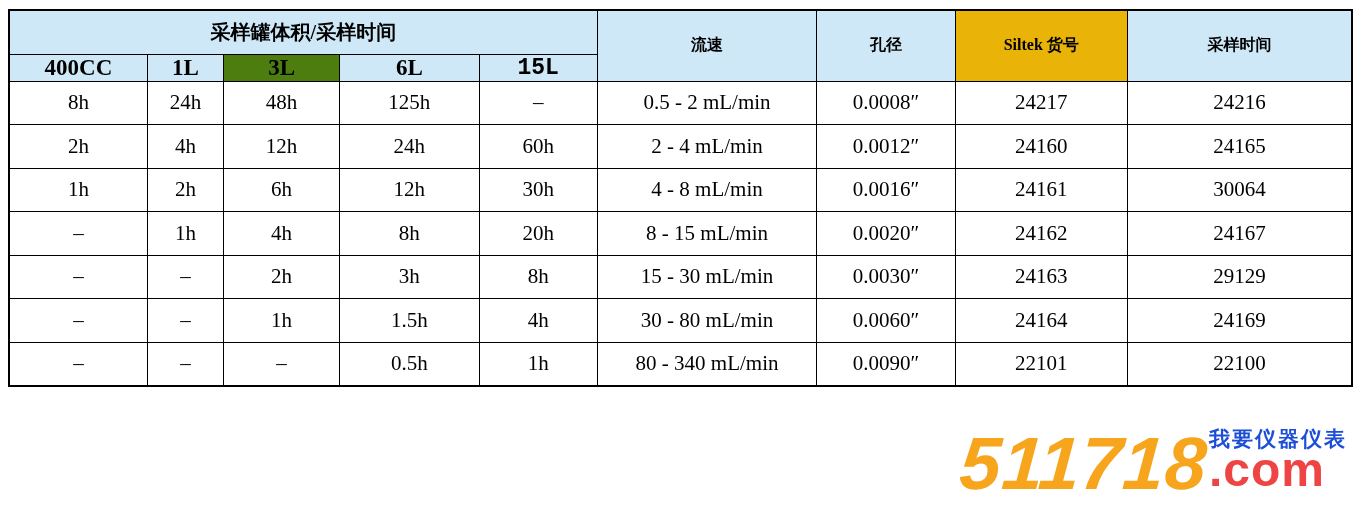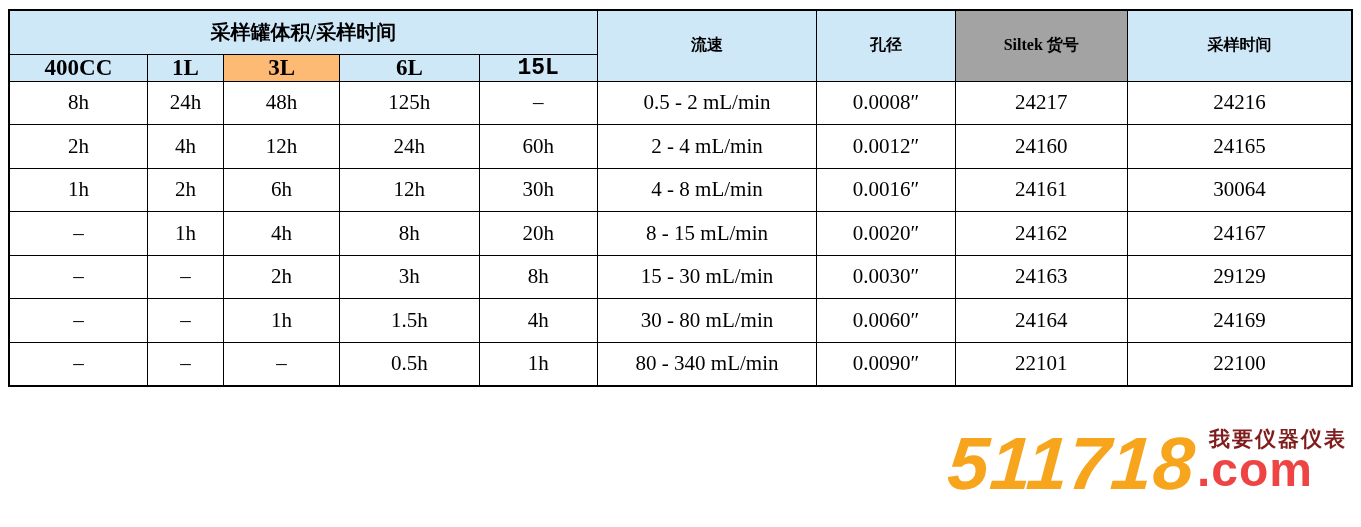--- a/index.html
+++ b/index.html
@@ -102,27 +102,27 @@
     <col style="width:219px">
     <col style="width:138px">
     <col style="width:172px">
     <col style="width:224px">
   </colgroup>
   <thead>
     <tr>
       <th class="group-header" colspan="5" style="background: rgb(207, 232, 248);">采样罐体积/采样时间</th>
       <th class="col-header" rowspan="2" style="background: rgb(207, 232, 248);">流速</th>
       <th class="col-header" rowspan="2" style="background: rgb(207, 232, 248);">孔径</th>
-      <th class="col-header" rowspan="2" style="background: #a3a3a3;">Siltek 货号</th>
+      <th class="col-header" rowspan="2" style="background: #eab308;">Siltek 货号</th>
       <th class="col-header" rowspan="2" style="background: rgb(207, 232, 248);">采样时间</th>
     </tr>
     <tr>
       <th class="sub-header" style="background: rgb(207, 232, 248);">400CC</th>
       <th class="sub-header" style="background: rgb(207, 232, 248);">1L</th>
-      <th class="sub-header" style="background: #fdba74;">3L</th>
+      <th class="sub-header" style="background: #4d7c0f;">3L</th>
       <th class="sub-header" style="background: rgb(207, 232, 248);">6L</th>
       <th class="sub-header" style="background: rgb(207, 232, 248); font-family: Liberation Mono, monospace;">15L</th>
     </tr>
   </thead>
   <tbody>
       <tr>
         <td>8h</td>
         <td>24h</td>
         <td>48h</td>
         <td>125h</td>
@@ -197,16 +197,16 @@
         <td>0.0090″</td>
         <td>22101</td>
         <td>22100</td>
       </tr>
     </tbody>
 </table>
 
 <div class="logo">
   <div class="logo-number" style="color: rgb(247, 165, 28);">511718</div>
   <div class="logo-right">
-    <div class="logo-tagline" style="color: #7f1d1d; margin-left: 12px;">我要仪器仪表</div>
+    <div class="logo-tagline" style="color: #1d4ed8;">我要仪器仪表</div>
     <div class="logo-domain" style="color: #ef4444;">.com</div>
   </div>
 </div>
 
 </body></html>

